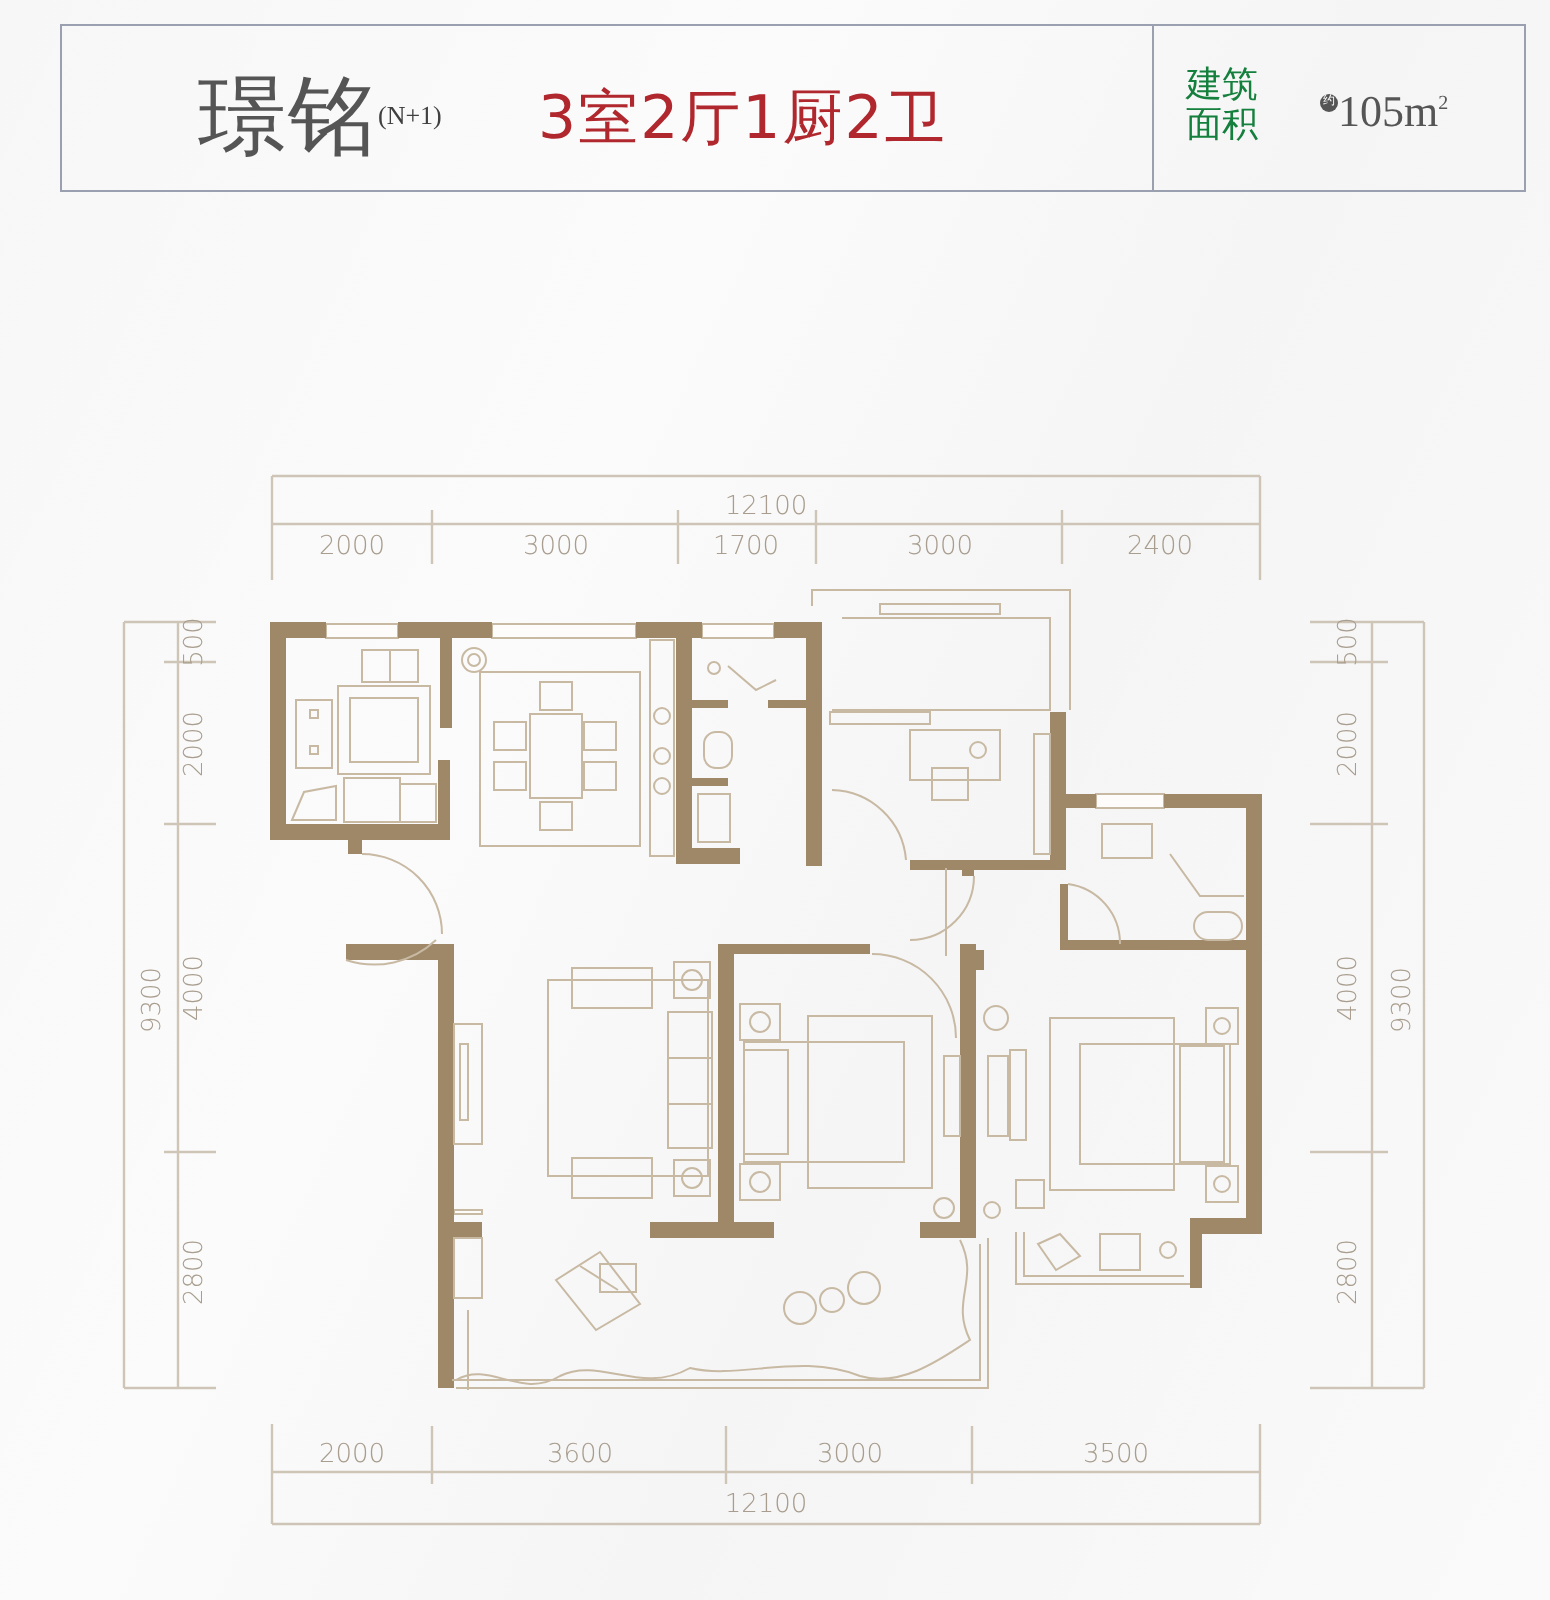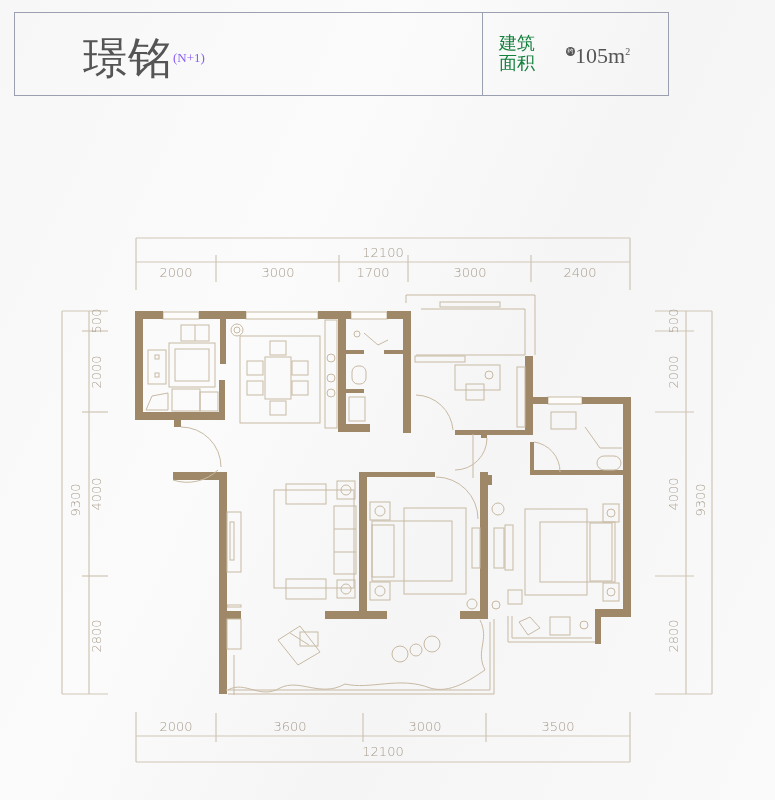--- a/index.html
+++ b/index.html
@@ -3,33 +3,33 @@
 <meta charset="utf-8">
 <style>
   html, body { margin: 0; padding: 0; }
   body {
     width: 775px; height: 800px; overflow: hidden;
     background: linear-gradient(115deg, #f7f7f7 0%, #fbfbfb 35%, #f5f5f5 60%, #fafafa 100%);
     font-family: "Liberation Sans", "DejaVu Sans", sans-serif;
     position: relative;
   }
   .header {
-    position: absolute; left: 14px; top: 12px; width: 655px; height: 84px;
+    position: absolute; left: 30px; top: 12px; width: 733px; height: 84px;
     border: 1.5px solid #9aa0b0; box-sizing: border-box; display: flex;
   }
   .header-left { flex: 1; position: relative; }
   .header-right {
     width: 185px; border-left: 1.5px solid #9aa0b0; position: relative;
   }
   .name {
     position: absolute; left: 68px; top: 16px; font-size: 44px; color: #555;
     font-family: "DejaVu Sans", sans-serif; font-weight: 300; letter-spacing: 1px;
   }
   .variant {
-    position: absolute; left: 158px; top: 37px; font-size: 13px; color: #8b5cf6;
+    position: absolute; left: 158px; top: 37px; font-size: 13px; color: #404040;
     font-family: "Liberation Serif", serif;
   }
   .layout-desc {
     position: absolute; left: 238px; top: 26px; font-size: 30px; color: #b0272d;
     font-family: "DejaVu Sans", sans-serif; letter-spacing: 1px;
   }
   .area-label {
     position: absolute; left: 16px; top: 20px; font-size: 18px; color: #15803d;
     line-height: 20px; font-family: "DejaVu Sans", sans-serif; width: 40px;
   }
@@ -49,20 +49,21 @@
     font-family: "DejaVu Sans", sans-serif; font-size: 13px; fill: #a89d8e; font-weight: 300;
   }
 </style>
 </head>
 <body>
 
 <div class="header">
   <div class="header-left">
     <span class="name">璟铭</span>
     <span class="variant">(N+1)</span>
+    <span class="layout-desc">3室2厅1厨2卫</span>
   </div>
   <div class="header-right">
     <div class="area-label">
       <div>建筑</div>
       <div>面积</div>
     </div>
     <span class="approx-icon">约</span>
     <span class="area-value"><span>105m</span><sup>2</sup></span>
   </div>
 </div>

